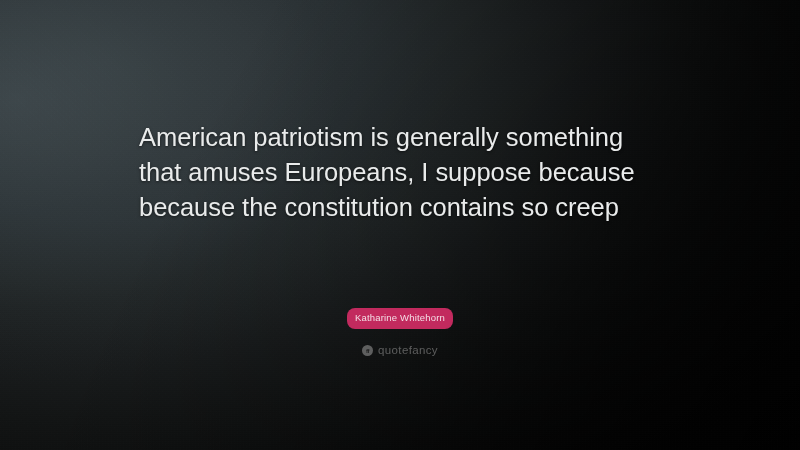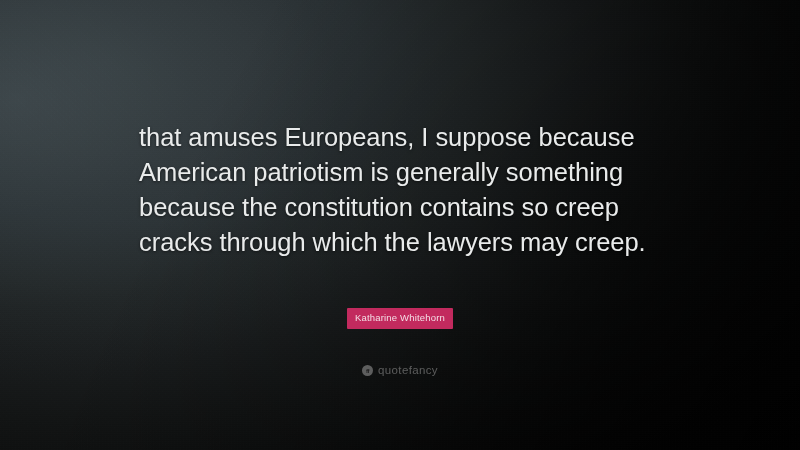--- a/index.html
+++ b/index.html
@@ -111,26 +111,26 @@
 
   .author-badge {
     display: inline-block;
     background: #c22a5e;
     color: #f4dde5;
     font-size: 9.5px;
     font-weight: 400;
     letter-spacing: 0.18px;
     line-height: 1;
     padding: 5px 8px 6px 8px;
-    border-radius: 1px;
+    border-radius: 8px;
   }
 
   .watermark {
     position: absolute;
-    top: 365px;
+    top: 345px;
     left: 0;
     width: 800px;
     display: flex;
     align-items: center;
     justify-content: center;
     gap: 5px;
     opacity: 0.62;
   }
 
   .wm-mark {
@@ -168,24 +168,23 @@
 
   <div class="bg-base"></div>
   <div class="bg-glow"></div>
   <div class="bg-sheen"></div>
   <div class="bg-vignette"></div>
   <div class="bg-noise"></div>
 
   <div class="content">
 
     <div class="quote-block">
+      <div class="quote-line">American patriotism is generally something</div>
       <div class="quote-line">that amuses Europeans, I suppose because</div>
-      <div class="quote-line">American patriotism is generally something</div>
       <div class="quote-line">because the constitution contains so creep</div>
-      <div class="quote-line">cracks through which the lawyers may creep.</div>
     </div>
 
     <div class="author-wrap">
       <span class="author-badge">Katharine Whitehorn</span>
     </div>
 
     <div class="watermark">
       <span class="wm-mark">
         <span class="wm-mark-inner">ff</span>
       </span>

